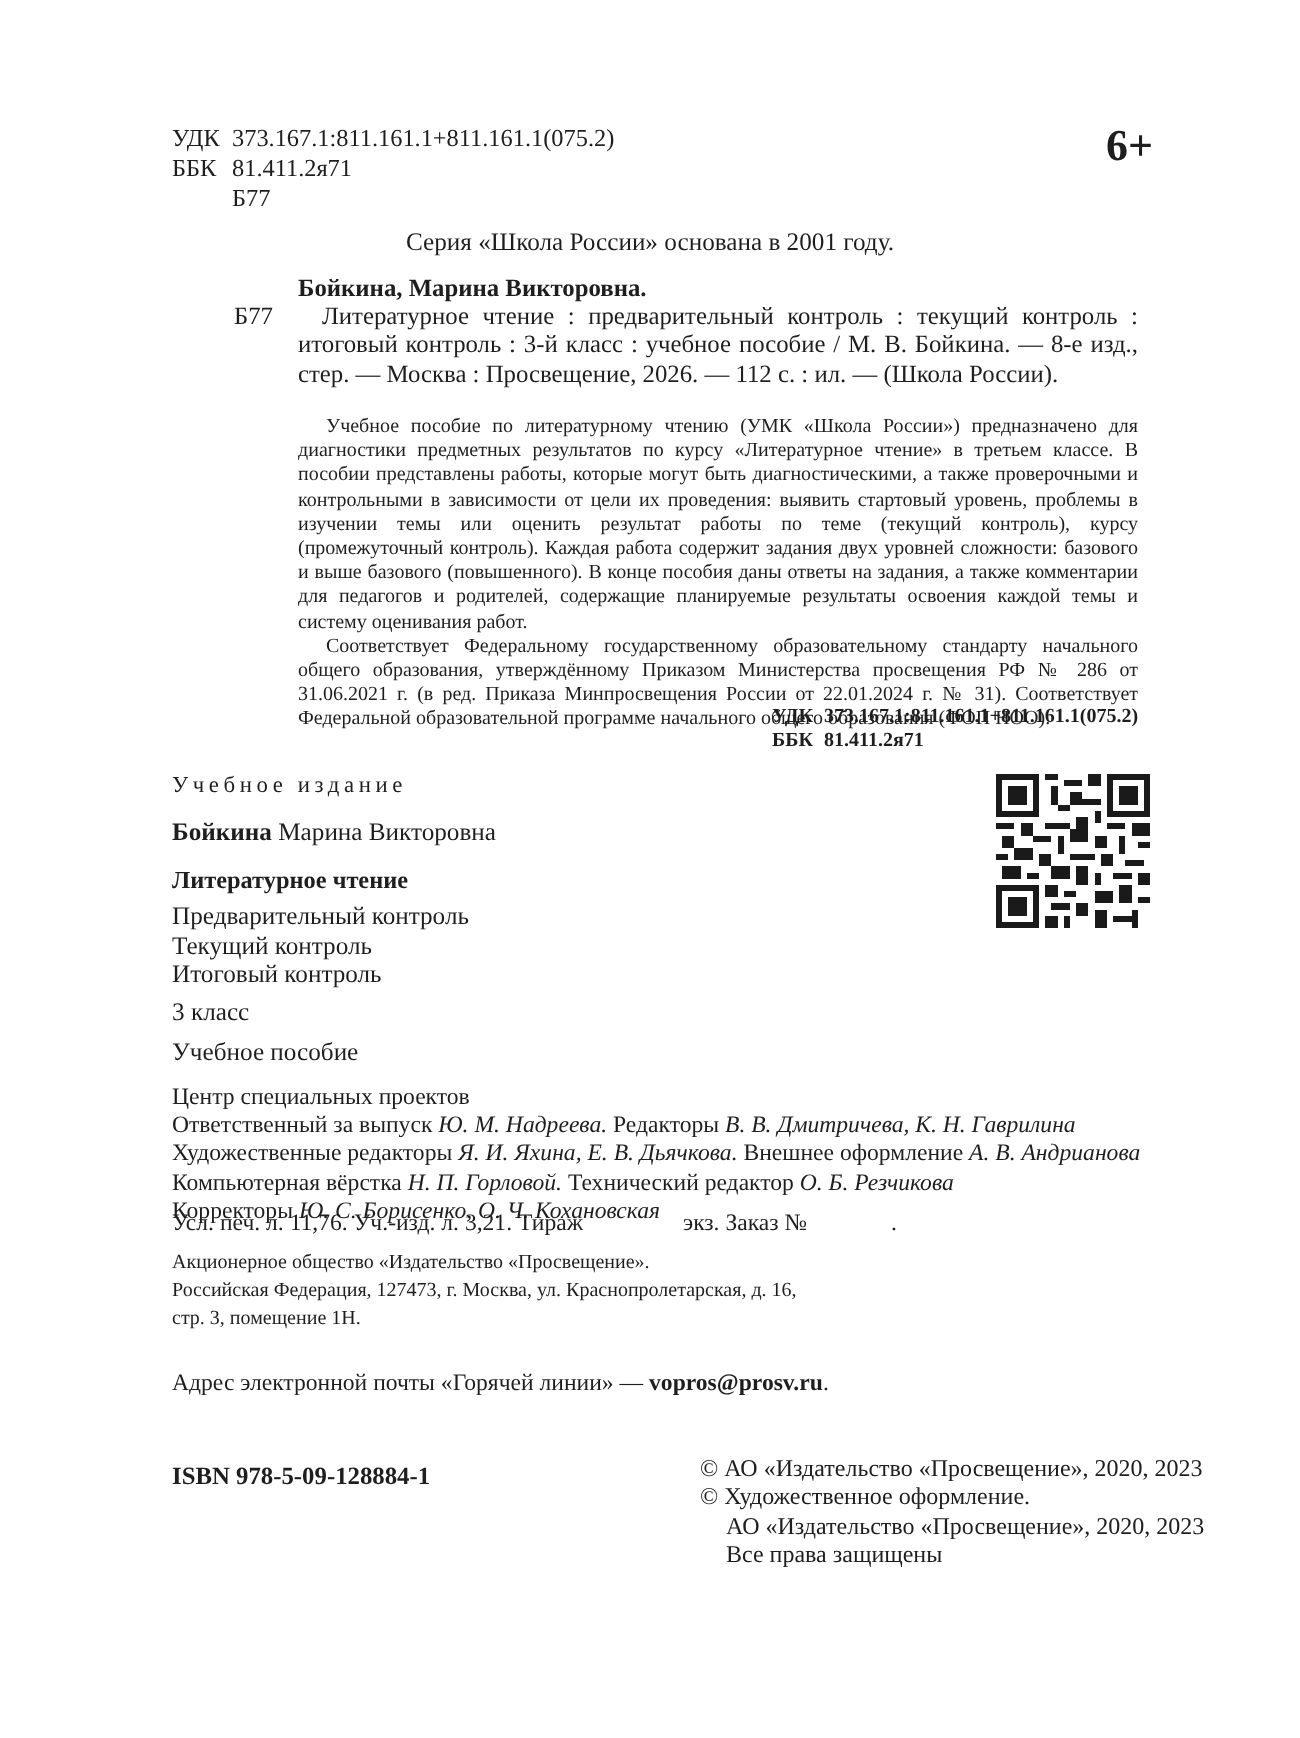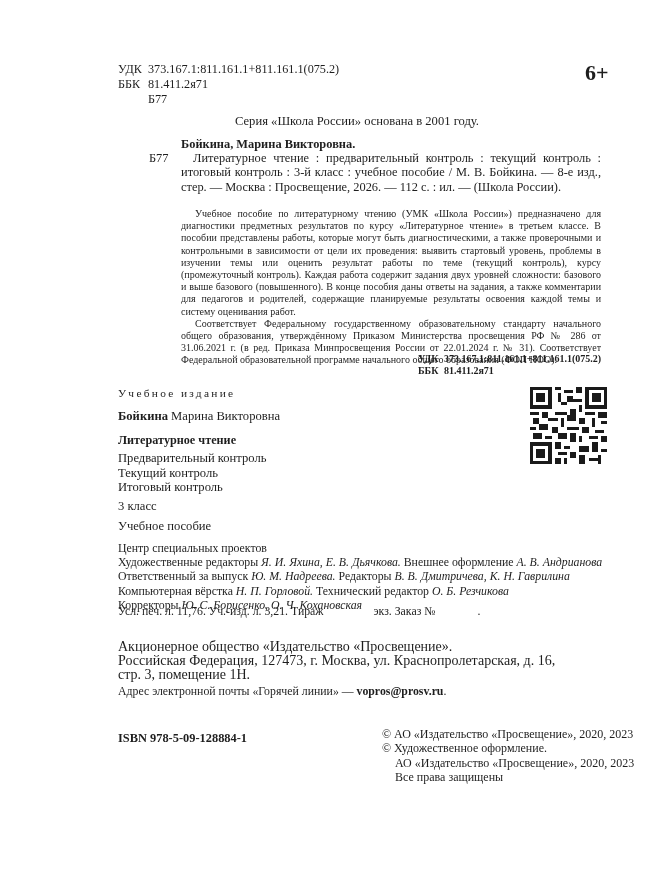--- a/index.html
+++ b/index.html
@@ -1,21 +1,21 @@
 <!DOCTYPE html>
 <html><head>
 <meta charset="utf-8">
 <style>
   html, body { margin: 0; padding: 0; background: #ffffff; }
   body {
     width: 650px; height: 869px; position: relative; overflow: hidden;
     font-family: "Liberation Serif", "DejaVu Serif", serif;
     color: #1e1e1e;
   }
-  .abs { position: absolute; margin-left: 32px; }
+  .abs { position: absolute; }
   .udk-top { left: 86px; top: 62px; font-size: 12.2px; line-height: 15px; }
   .udk-top .row { white-space: nowrap; }
   .udk-top .lbl { display: inline-block; width: 30px; }
   .udk-top .b77 { padding-left: 30px; }
   .age { left: 553px; top: 60px; font-size: 22px; font-weight: bold; }
   .series-line { left: 0; width: 650px; top: 114px; text-align: center; font-size: 12.6px; }
   .biblio { left: 117px; top: 137px; width: 452px; font-size: 12.4px; line-height: 14.2px; }
   .biblio .author { padding-left: 32px; font-weight: bold; }
   .biblio .entry { display: flex; }
   .biblio .cipher { width: 32px; flex: none; }
@@ -34,21 +34,21 @@
   .imprint .title-bold { font-weight: bold; margin-bottom: 4px; }
   .imprint .subtitles div { font-size: 12.6px; }
   .imprint .grade { margin-top: 5px; font-size: 12.6px; }
   .imprint .kind { margin-top: 5px; font-size: 12.6px; }
   .qr { left: 498px; top: 387px; width: 77px; height: 77px; }
   .credits { left: 86px; top: 541px; width: 500px; font-size: 11.8px; line-height: 14.2px; white-space: nowrap; }
   .credits i { font-style: italic; }
   .print { left: 86px; top: 604px; width: 480px; font-size: 11.8px; line-height: 14.2px; white-space: nowrap; }
   .print .gap { display: inline-block; width: 50px; }
   .print .gap2 { display: inline-block; width: 42px; }
-  .publisher { left: 86px; top: 640px; width: 480px; font-size: 14px; line-height: 14.2px; }
+  .publisher { left: 86px; top: 625px; width: 480px; font-size: 10px; line-height: 14.2px; }
   .email { left: 86px; top: 684px; font-size: 11.8px; }
   .email b { font-weight: bold; }
   .isbn-bottom { left: 86px; top: 731px; font-size: 12.4px; font-weight: bold; }
   .copyright { left: 350px; top: 727px; font-size: 12px; line-height: 14.3px; white-space: nowrap; }
   .copyright .indent { padding-left: 13px; }
 </style>
 </head>
 <body>
 
 <div class="abs udk-top">
@@ -152,22 +152,22 @@
         <rect x="11" y="23" width="1" height="2"></rect>
         <rect x="16" y="22" width="2" height="3"></rect>
         <rect x="19" y="23" width="4" height="1"></rect>
         <rect x="22" y="22" width="1" height="3"></rect>
     </g>
   </svg>
 </div>
 
 <div class="abs credits">
   <div>Центр специальных проектов</div>
+  <div><span>Ответственный за выпуск </span><i>Ю. М. Надреева.</i><span> Редакторы </span><i>В. В. Дмитричева, К. Н. Гаврилина</i></div>
   <div><span>Художественные редакторы </span><i>Я. И. Яхина, Е. В. Дьячкова.</i><span> Внешнее оформление </span><i>А. В. Андрианова</i></div>
-  <div><span>Ответственный за выпуск </span><i>Ю. М. Надреева.</i><span> Редакторы </span><i>В. В. Дмитричева, К. Н. Гаврилина</i></div>
   <div><span>Компьютерная вёрстка </span><i>Н. П. Горловой.</i><span> Технический редактор </span><i>О. Б. Резчикова</i></div>
   <div><span>Корректоры </span><i>Ю. С. Борисенко, О. Ч. Кохановская</i></div>
 </div>
 
 <div class="abs print">
   <div><span>Усл. печ. л. 11,76. Уч.-изд. л. 3,21. Тираж</span><span class="gap"></span><span>экз. Заказ №</span><span class="gap2"></span><span>.</span></div>
 </div>
 
 <div class="abs publisher">
   <div>Акционерное общество «Издательство «Просвещение».</div>

